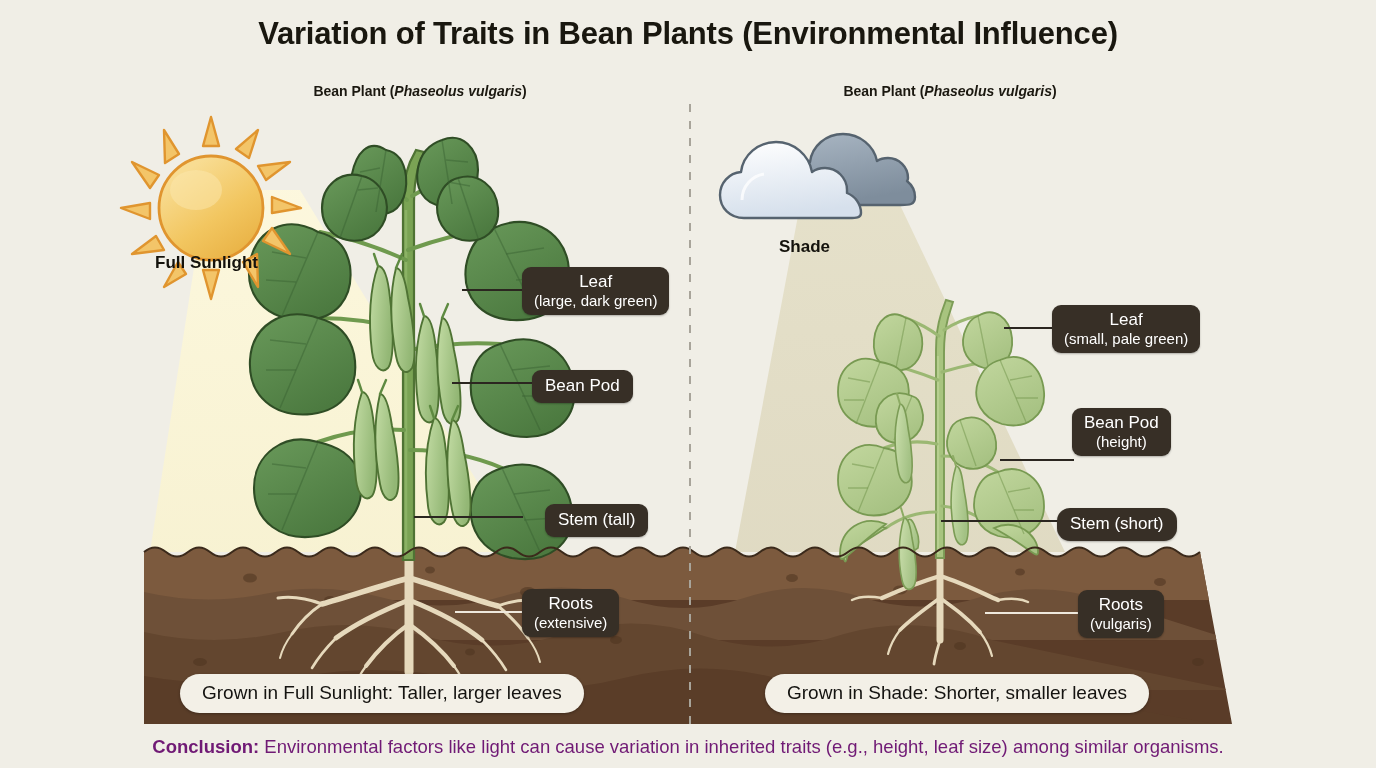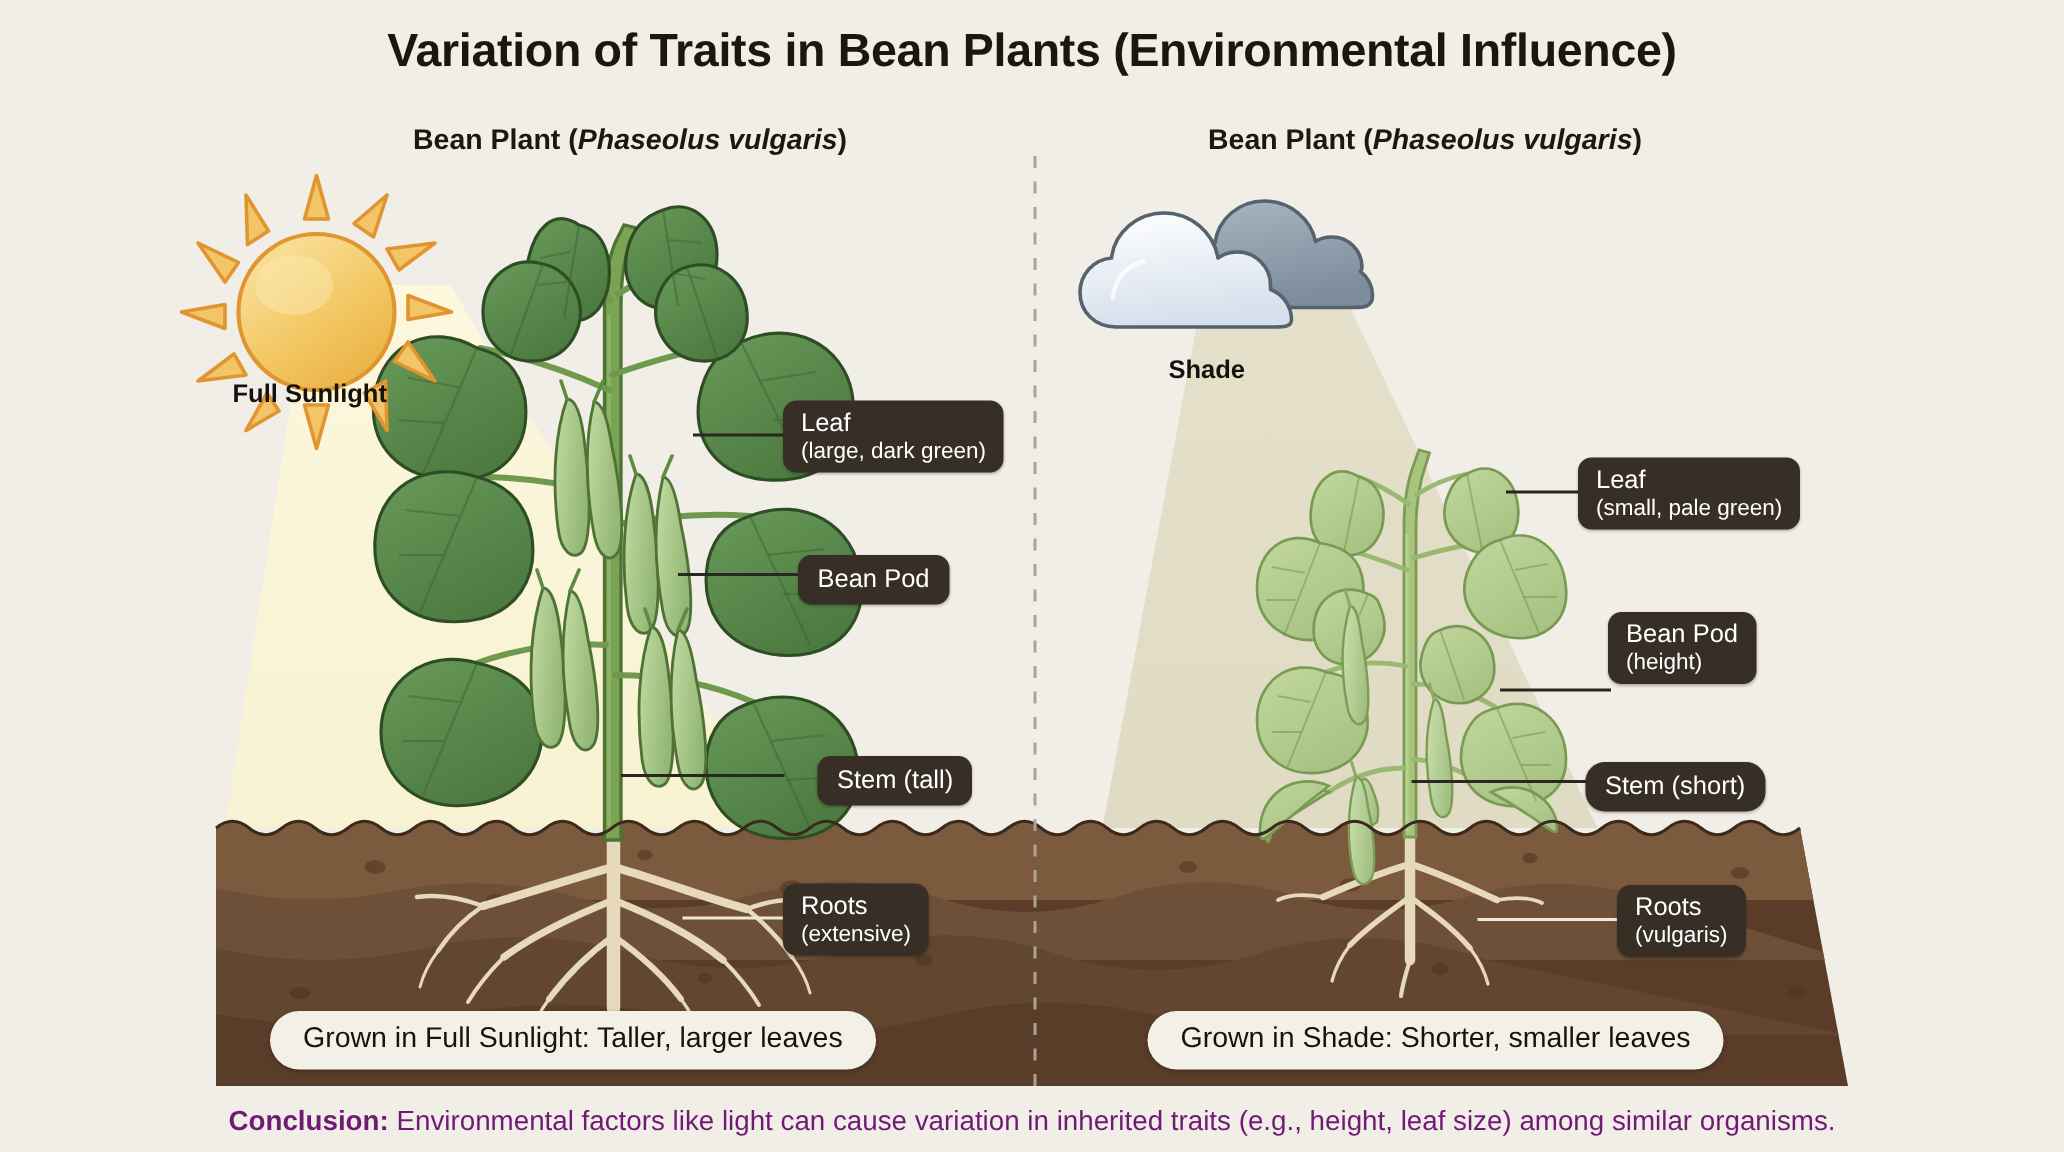--- a/index.html
+++ b/index.html
@@ -11,38 +11,38 @@
   }
   #stage{position:absolute;inset:0;width:1376px;height:688px;}
   svg.layer{position:absolute;left:0;top:0;width:1376px;height:768px;}
 
   .title{
     position:absolute;left:0;top:16px;width:1376px;text-align:center;
     font-size:31px;font-weight:bold;color:#19170f;letter-spacing:-0.2px;
   }
   .panel-head{
     position:absolute;top:83px;text-align:center;
-    font-size:19px;font-weight:bold;color:#1b1810;
+    font-size:14px;font-weight:bold;color:#1b1810;
   }
   .panel-head .sp{font-style:italic;font-weight:bold;}
   #head-left{left:240px;width:360px;}
   #head-right{left:770px;width:360px;}
 
   .src-label{
     position:absolute;font-size:17px;font-weight:bold;color:#14120c;
     white-space:nowrap;
   }
   #label-sun{left:155px;top:253px;}
   #label-shade{left:779px;top:237px;}
 
   
   .callout{
     position:absolute;background:#372f26;color:#ffffff;
     border-radius:9px;padding:5px 12px 6px;
-    line-height:1.16;
+    text-align:center;line-height:1.16;
     box-shadow:0 1px 2px rgba(0,0,0,.28);
     font-size:16.5px;white-space:nowrap;
   }
   .callout .l1{display:block;font-size:17px;}
   .callout .l2{display:block;font-size:15px;}
   .callout.single{padding:6px 13px 7px;}
 
   
   .caption{
     position:absolute;background:#f3f0e7;color:#141310;

